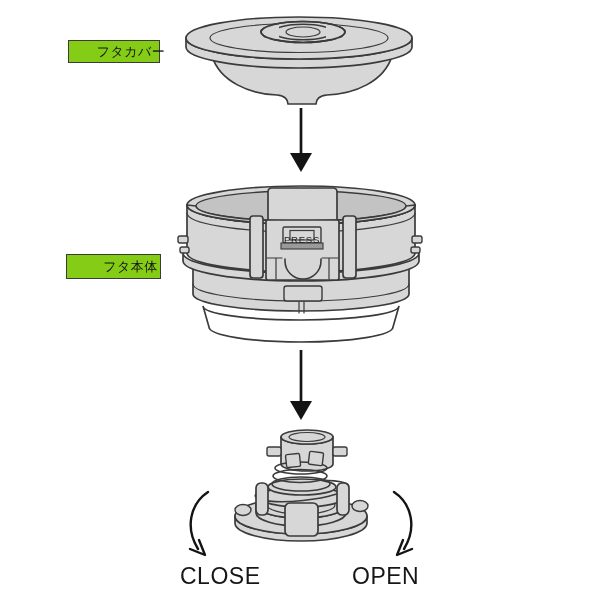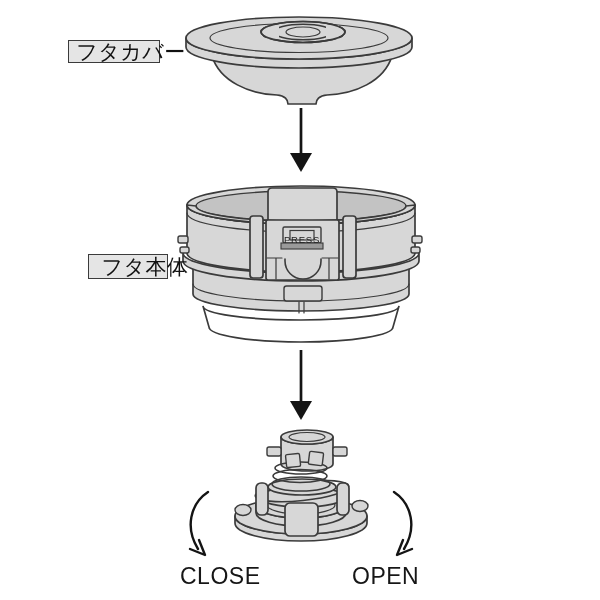--- a/index.html
+++ b/index.html
@@ -18,23 +18,23 @@
   .s1 { fill:none; stroke:#3b3b3b; stroke-width:1.6; stroke-linecap:round; }
   .s2 { fill:none; stroke:#3b3b3b; stroke-width:1.7; stroke-linecap:round; }
   .gap { fill:#d7d7d7; stroke:none; }
   .dk { fill:#9a9a9a; stroke:#3b3b3b; stroke-width:1.1; }
   .ar  { fill:#141414; stroke:none; }
   .arl { fill:none; stroke:#141414; stroke-width:2.7; }
   .arc2{ fill:none; stroke:#141414; stroke-width:2.4; stroke-linecap:round; stroke-linejoin:round; }
 
   .jp-label {
     position:absolute; box-sizing:border-box;
-    border:1.6px solid #3b3b3b; background:#e5e5e5;
+    border:1.6px solid #3b3b3b; background:#84cc16;
     display:flex; align-items:center; justify-content:center;
-    font-size:21px; color:#111111; letter-spacing:0.5px; white-space:nowrap;padding-left:34px;
+    font-size:13px; color:#111111; letter-spacing:0.5px; white-space:nowrap;padding-left:34px;
   }
   .rot-label {
     position:absolute; font-size:23px; color:#161616;
     letter-spacing:0.5px; text-align:center; white-space:nowrap;
   }
   .press-label {
     position:absolute; left:280px; top:234px; width:44px;
     text-align:center; font-size:9.5px; color:#222222; letter-spacing:0.8px;
   }
 </style>
@@ -127,21 +127,21 @@
       <path class="arc2" d="M 199,540 L 205,555 L 190,549"></path>
     </g>
     <g>
       <path class="arc2" d="M 394,492 C 412,504 417,528 404,549"></path>
       <path class="arc2" d="M 403,540 L 397,555 L 412,549"></path>
     </g>
   </svg>
 
   <div class="jp-label" style="left:68px; top:40px; width:92px; height:23px;">フタカバー</div>
 
-  <div class="jp-label" style="left:66px; top:254px; width:80px; height:25px;margin-left:22px;">フタ本体</div>
+  <div class="jp-label" style="left:66px; top:254px; width:95px; height:25px;">フタ本体</div>
 
 
   <div class="press-label">PRESS</div>
 
   <div class="rot-label" style="left:352px; top:563px; width:66px;">OPEN</div>
 
   <div class="rot-label" style="left:180px; top:563px; width:74px;">CLOSE</div>
 
 </div>
 

